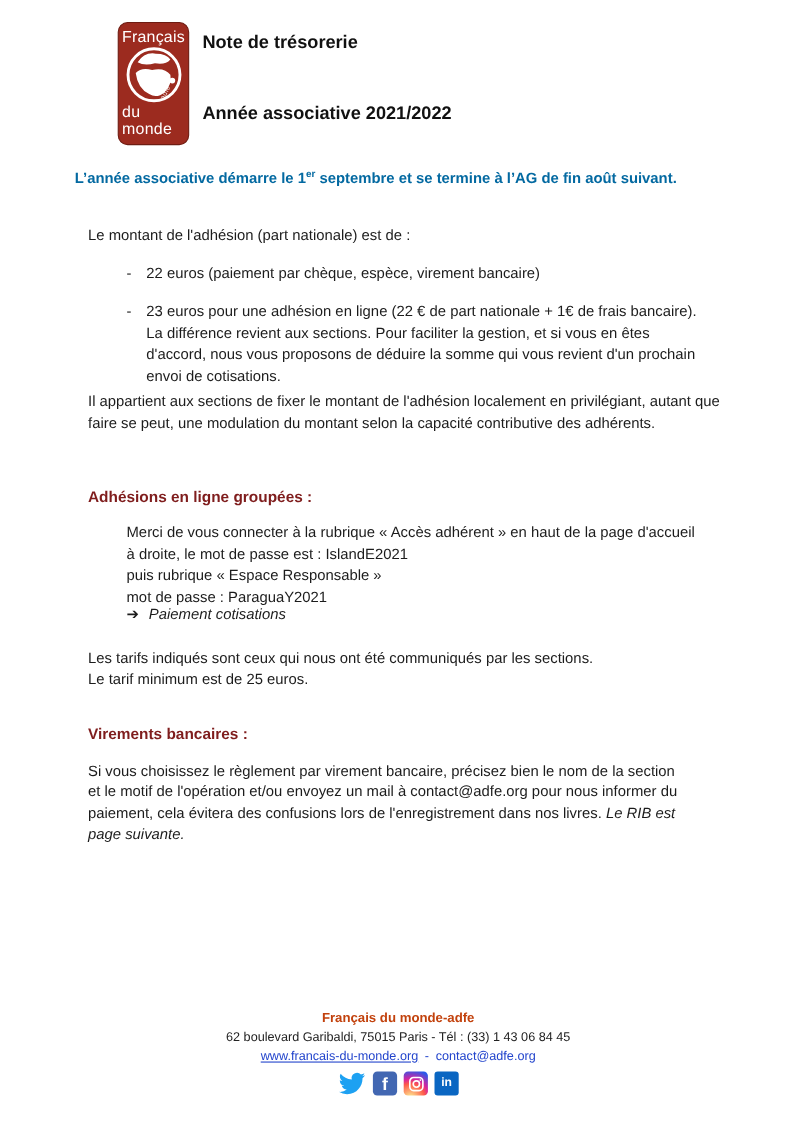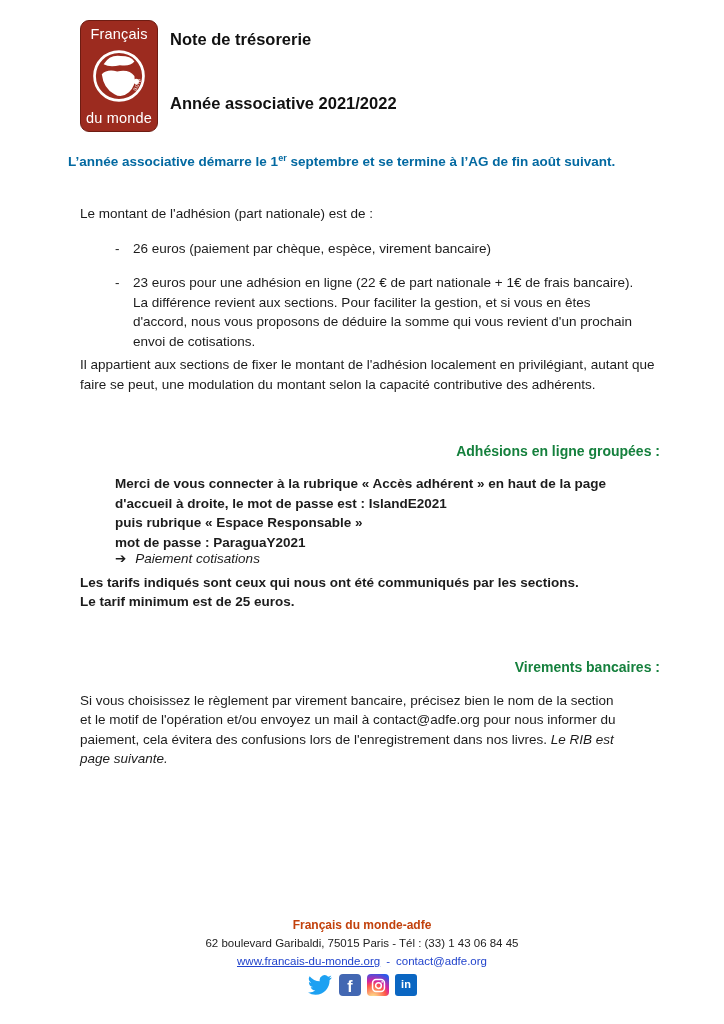--- a/index.html
+++ b/index.html
@@ -5,24 +5,24 @@
   html,body { margin:0; padding:0; background:#ffffff; }
   .page {
     width:724px; height:1024px; position:relative; overflow:hidden;
     background:#ffffff; box-sizing:border-box; padding-top:20px;
     font-family:"Liberation Sans", sans-serif; color:#1c1c1c;
     font-size:13.5px; line-height:19.5px;
   }
   
   .header { display:flex; margin:0 64px 0 80px; }
   .logo {
-    width:78px; height:112px; background:#9c2b1f; border:1px solid #6e1c12;
+    width:65px; height:112px; background:#9c2b1f; border:1px solid #6e1c12;
     border-radius:9px; box-sizing:border-box; position:relative;
     display:flex; flex-direction:column; align-items:center;
-    justify-content:space-between; padding:5px 3px; color:#fff; flex:0 0 auto;
+    justify-content:space-between; padding:5px 3px; color:#fff; flex:0 0 auto;margin-left:27px;
   }
   .logo-word { font-size:14.5px; line-height:16px; letter-spacing:0.2px; }
   .globe { width:58px; height:58px; margin:-2px 0; }
   .logo-side {
     position:absolute; right:12px; top:54px; font-size:6px; color:#fff;
     transform:rotate(-62deg); letter-spacing:0.5px; opacity:0.9;
   }
   .titles { margin-left:12px; }
   .doc-title   { margin:10px 0 0 0; font-size:16.5px; font-weight:700; color:#111; }
   .doc-subtitle{ margin:44px 0 0 0; font-size:16.5px; font-weight:700; color:#111; }
@@ -33,32 +33,32 @@
   }
   .banner sup { font-size:9px; line-height:0; }
   
   .body-p { margin:0 64px 0 80px; }
   .intro { margin-top:33px; }
   .bullet { display:flex; margin:15px 64px 0 115px; }
   .bullet .dash { width:18px; flex:0 0 auto; }
   .bullet .btext { max-width:505px; }
   .after-bullets { margin-top:4px; }
   .red-heading {
-    margin:0 64px 0 80px; color:#15803d; font-weight:700;
-    font-size:14px; line-height:18px;text-align:right;
+    margin:0 64px 0 80px; color:#7f1d1d; font-weight:700;
+    font-size:14px; line-height:18px;
   }
   .h-grouped    { margin-top:48px; }
   .h-individual { margin-top:46px; }
-  .h-transfers  { margin-top:46px; }
+  .h-transfers  { margin-top:30px; }
   .indent { margin-left:115px; max-width:520px; }
   .p-grouped-intro { margin-top:14px; }
-  .p-grouped-steps { margin-top:14px;font-weight:bold; }
+  .p-grouped-steps { margin-top:14px; }
   .p-arrow { margin-top:-3px; }
   .p-arrow .arrow { font-style:normal; margin-right:9px; }
-  .p-individual { margin-top:4px;font-weight:bold; }
+  .p-individual { margin-top:20px; }
   .p-transfers  { margin-top:15px; max-width:545px; }
   a.link { color:#0000e0; text-decoration:underline; cursor:pointer; }
   .gap-link { margin-left:12px; }
   em { font-style:italic; }
   
   .footer { position:absolute; left:0; right:0; top:917px; text-align:center; }
   .f-name    { font-size:12px; font-weight:700; color:#c2410c; line-height:17px; }
   .f-address { font-size:11.5px; color:#222; line-height:18px; }
   .f-links   { font-size:11.5px; line-height:18px; color:#2244cc; }
   .f-links a { color:#2244cc; text-decoration:none; cursor:pointer; }
@@ -97,21 +97,21 @@
       <h2 class="doc-subtitle">Année associative 2021/2022</h2>
     </div>
   </div>
 
   <p class="banner"><span>L’année associative démarre le 1</span><sup>er</sup><span> septembre et se termine à l’AG de fin août suivant.</span></p>
 
   <p class="body-p intro">Le montant de l'adhésion (part nationale) est de :</p>
 
   <div class="bullet">
     <span class="dash">-</span>
-    <span class="btext">26 euros (paiement par chèque, espèce, virement bancaire)</span>
+    <span class="btext">22 euros (paiement par chèque, espèce, virement bancaire)</span>
   </div>
   <div class="bullet">
     <span class="dash">-</span>
     <span class="btext">23 euros pour une adhésion en ligne (22 € de part nationale + 1€ de frais bancaire). La différence revient aux sections. Pour faciliter la gestion, et si vous en êtes d'accord, nous vous proposons de déduire la somme qui vous revient d'un prochain envoi de cotisations.</span>
   </div>
 
   <p class="body-p after-bullets">Il appartient aux sections de fixer le montant de l'adhésion localement en privilégiant, autant que faire se peut, une modulation du montant selon la capacité contributive des adhérents.</p>
 
   <h3 class="red-heading h-grouped">Adhésions en ligne groupées :</h3>
   <p class="body-p indent p-grouped-steps"><span>Merci de vous connecter à la rubrique « Accès adhérent » en haut de la page d'accueil à droite, le mot de passe est : IslandE2021</span><br><span>puis rubrique « Espace Responsable »</span><br><span>mot de passe : ParaguaY2021</span></p>

